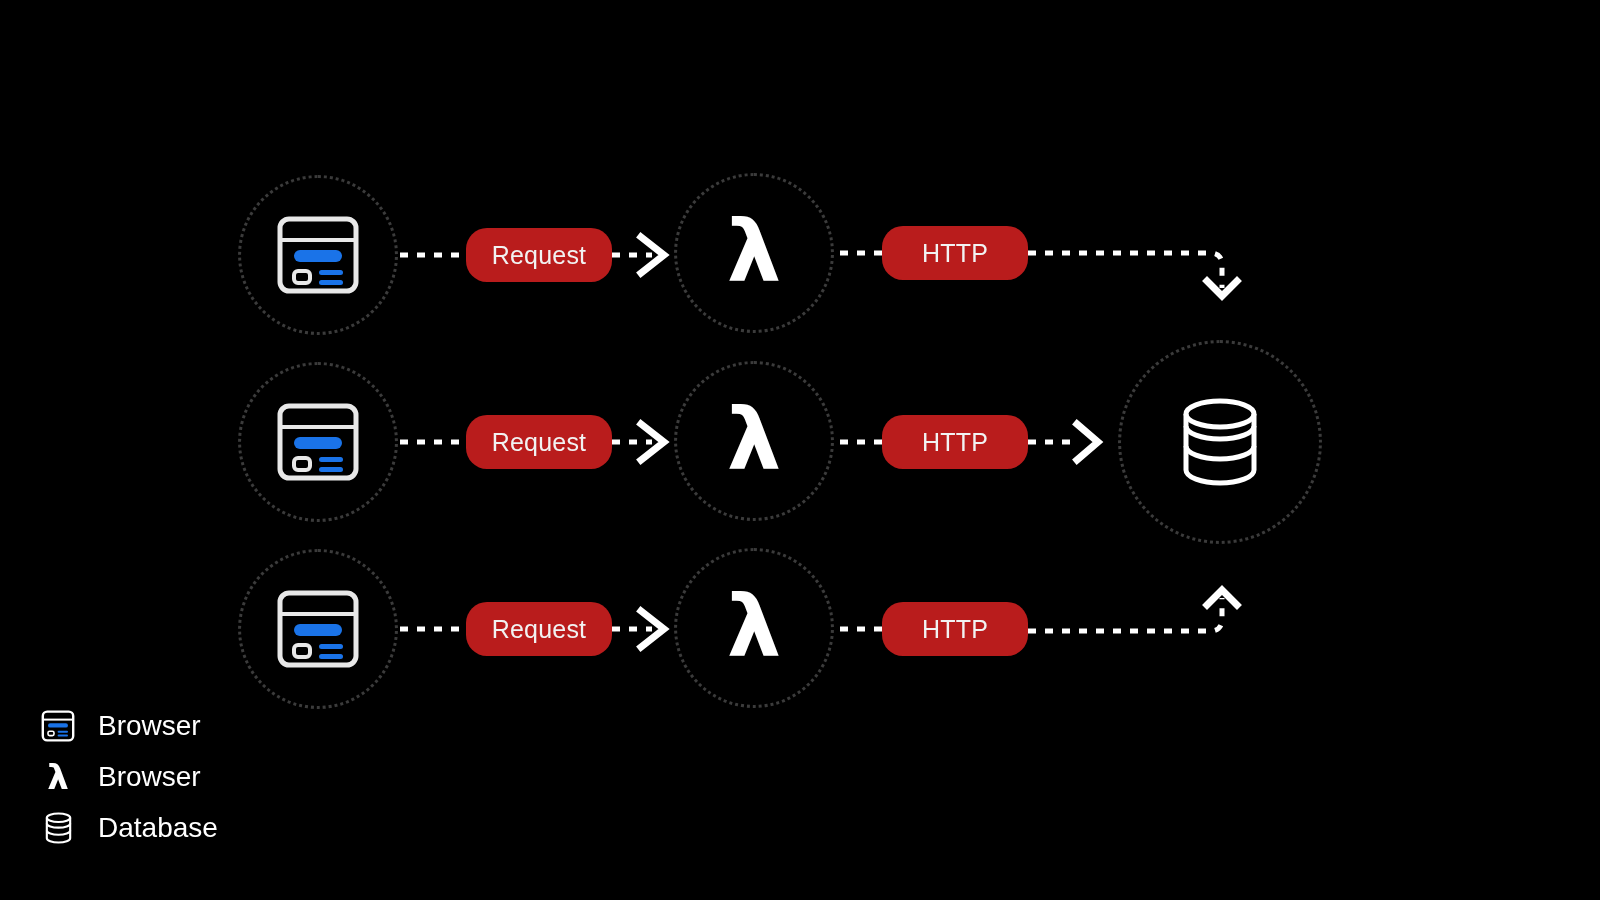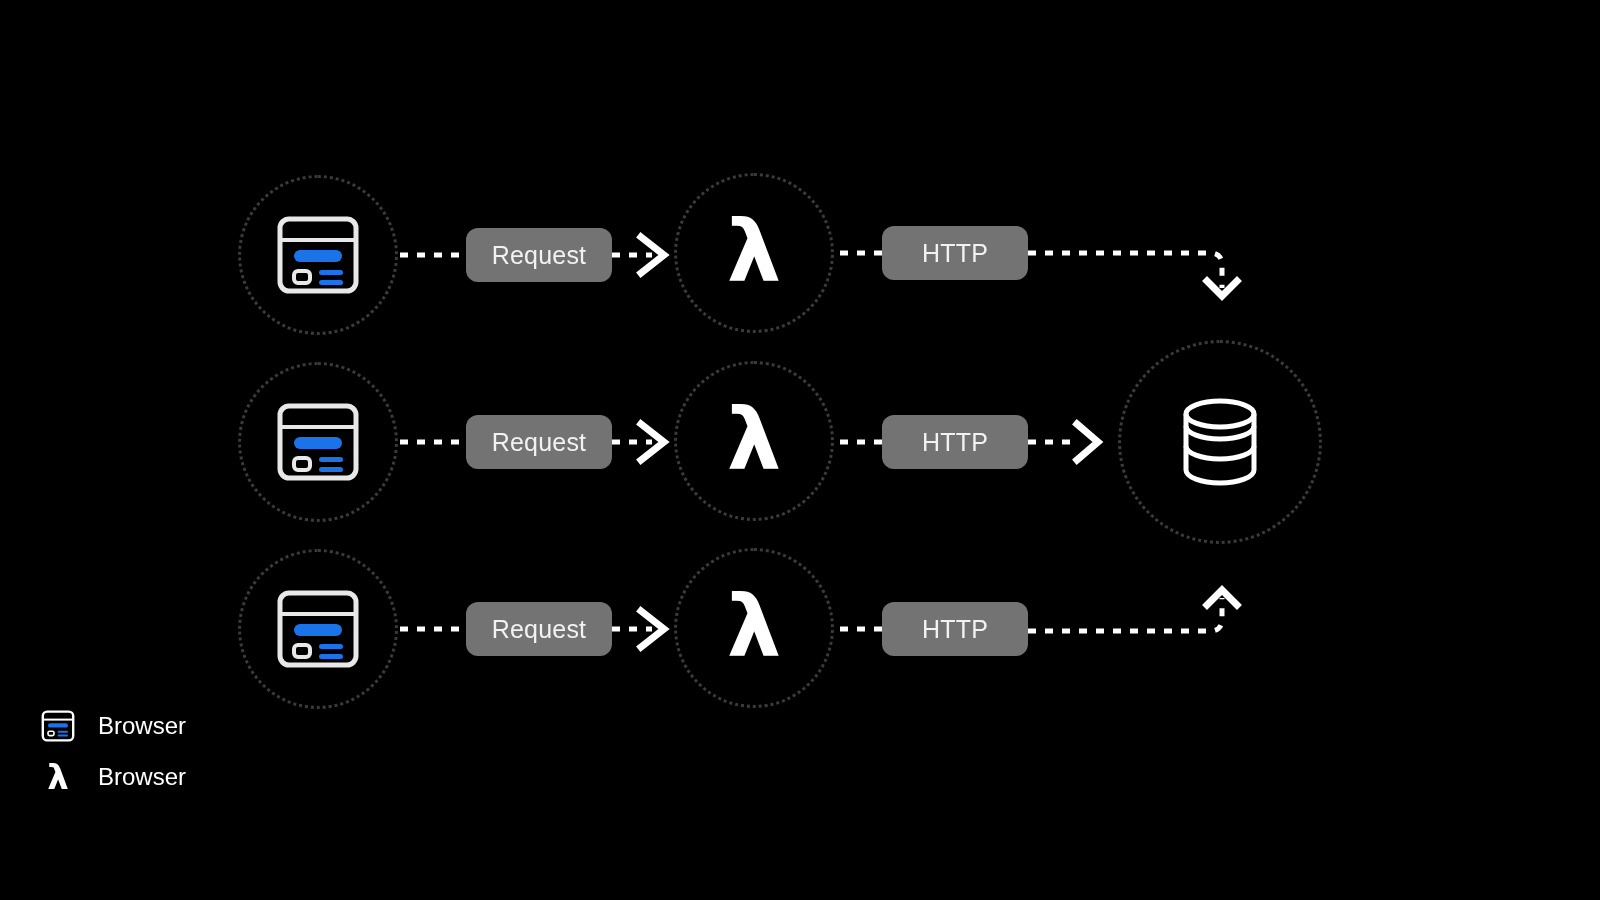--- a/index.html
+++ b/index.html
@@ -8,37 +8,37 @@
     font-family:"Liberation Sans","DejaVu Sans",sans-serif;
     position:relative;
   }
   #stage{position:absolute;inset:0;}
   svg.layer{position:absolute;left:0;top:0;width:1600px;height:900px;}
 
   .node{position:absolute;width:160px;height:160px;border-radius:50%;
         box-sizing:border-box;border:3px dotted #3b3b3b;
         display:flex;align-items:center;justify-content:center;}
 
-  .pill{position:absolute;background:#737373;border-radius:12px;
+  .pill{position:absolute;background:#b91c1c;border-radius:21px;
         display:flex;align-items:center;justify-content:center;
         color:#f2f2f2;box-sizing:border-box;}
   .pill span{font-size:25px;font-weight:400;letter-spacing:.2px;line-height:1;}
 
   .lam{color:#ffffff;font-family:"DejaVu Sans",sans-serif;
        font-size:86px;font-weight:700;line-height:1;
        transform:translateY(-2px);}
   .lam-sm{color:#ffffff;font-family:"DejaVu Sans",sans-serif;
        font-size:34px;font-weight:700;line-height:1;}
 
   
   #legend{position:absolute;left:40px;top:700px;width:360px;}
   .lg-row{display:flex;align-items:center;height:51px;}
   .lg-ico{width:36px;height:36px;display:flex;align-items:center;
           justify-content:center;margin-right:22px;flex:0 0 36px;}
-  .lg-txt{color:#ffffff;font-size:24px;line-height:1;}
+  .lg-txt{color:#ffffff;font-size:28px;line-height:1;}
 </style>
 </head>
 <body>
 
 <div id="stage">
 
   <svg class="layer" viewBox="0 0 1600 900" xmlns="http://www.w3.org/2000/svg">
     <g stroke="#ffffff" stroke-width="5" fill="none" stroke-dasharray="8 9" stroke-linecap="butt">
 
       <line x1="400" y1="255" x2="470" y2="255"></line>
@@ -166,15 +166,26 @@
       <span class="lg-txt">Browser</span>
     </div>
 
     <div class="lg-row">
       <span class="lg-ico">
         <span class="lam-sm">λ</span>
       </span>
       <span class="lg-txt">Browser</span>
     </div>
 
+    <div class="lg-row">
+      <span class="lg-ico">
+        <svg width="29" height="34" viewBox="0 0 82 92">
+          <ellipse cx="41" cy="17" rx="33" ry="12" fill="none" stroke="#ffffff" stroke-width="6"></ellipse>
+          <path d="M8 17 V75 a33 12 0 0 0 66 0 V17" fill="none" stroke="#ffffff" stroke-width="6"></path>
+          <path d="M8 33 a33 12 0 0 0 66 0" fill="none" stroke="#ffffff" stroke-width="6"></path>
+          <path d="M8 53 a33 12 0 0 0 66 0" fill="none" stroke="#ffffff" stroke-width="6"></path>
+        </svg>
+      </span>
+      <span class="lg-txt">Database</span>
+    </div>
 
   </div>
 </div>
 
 </body></html>

